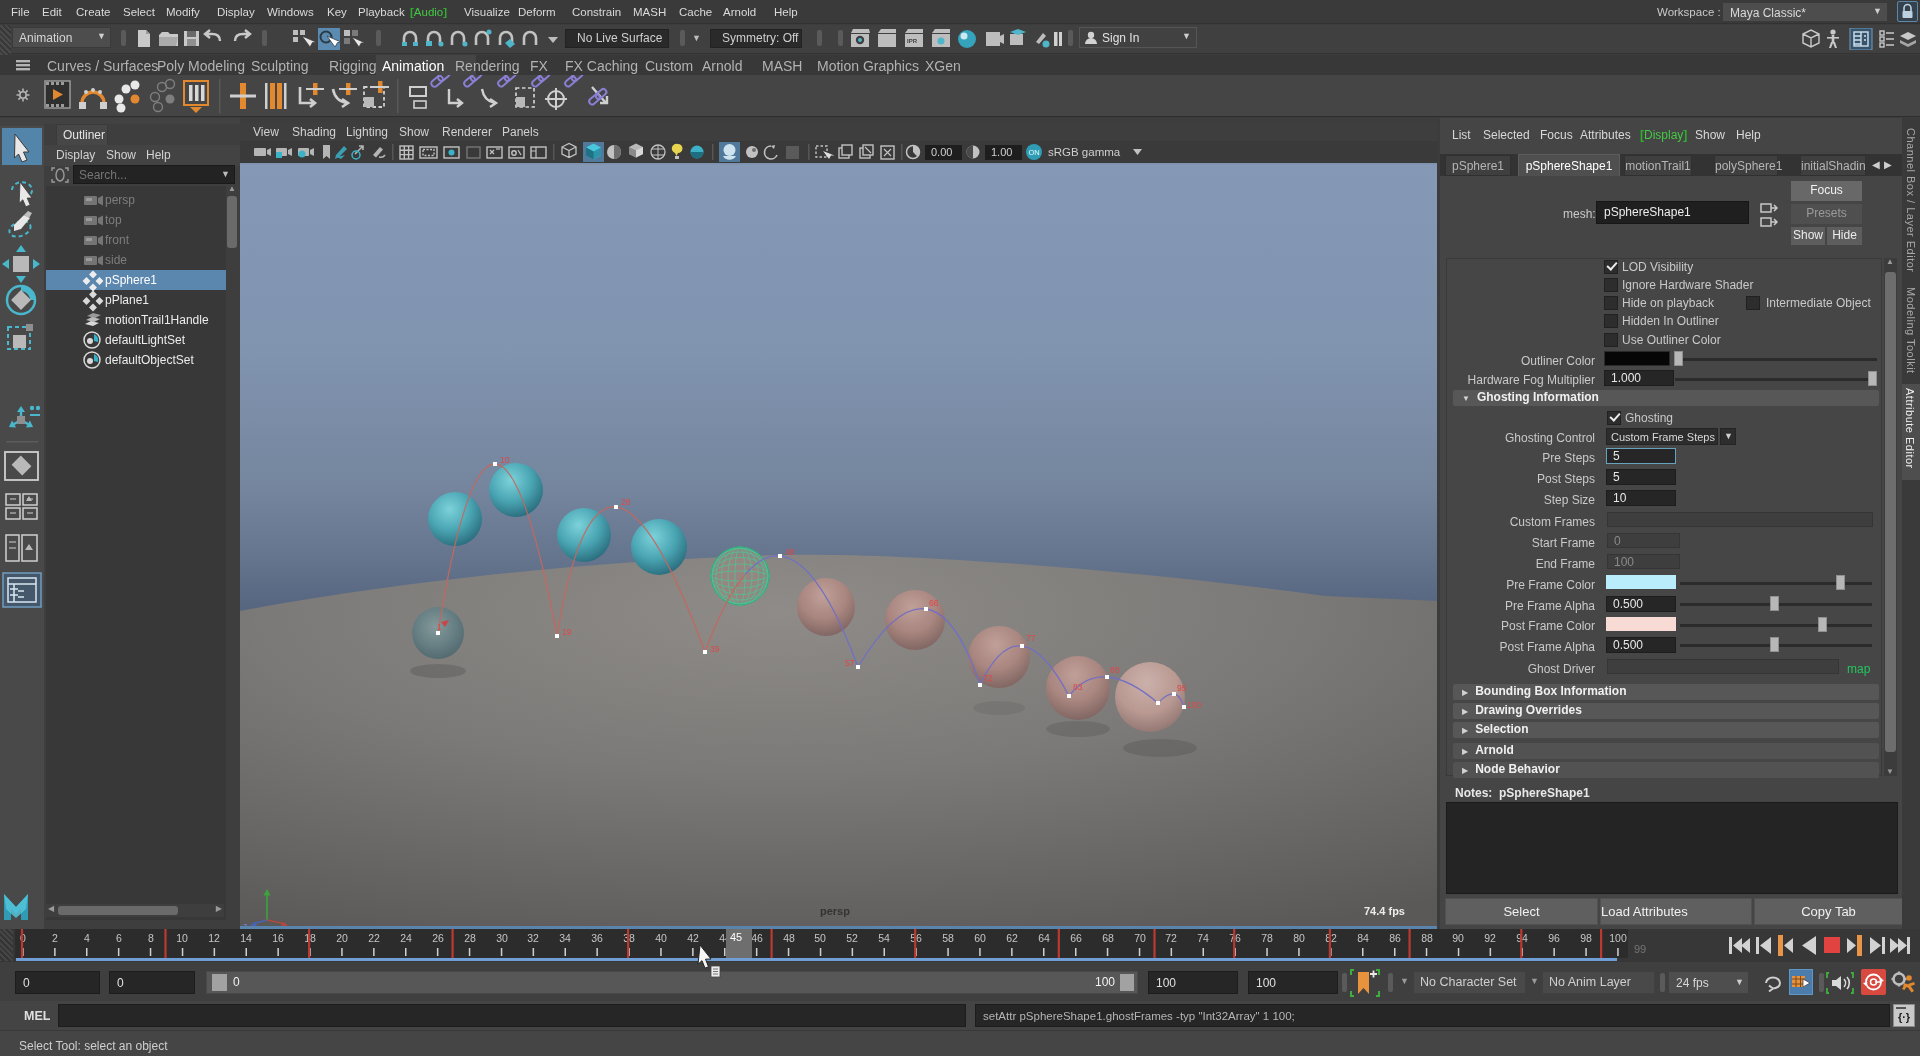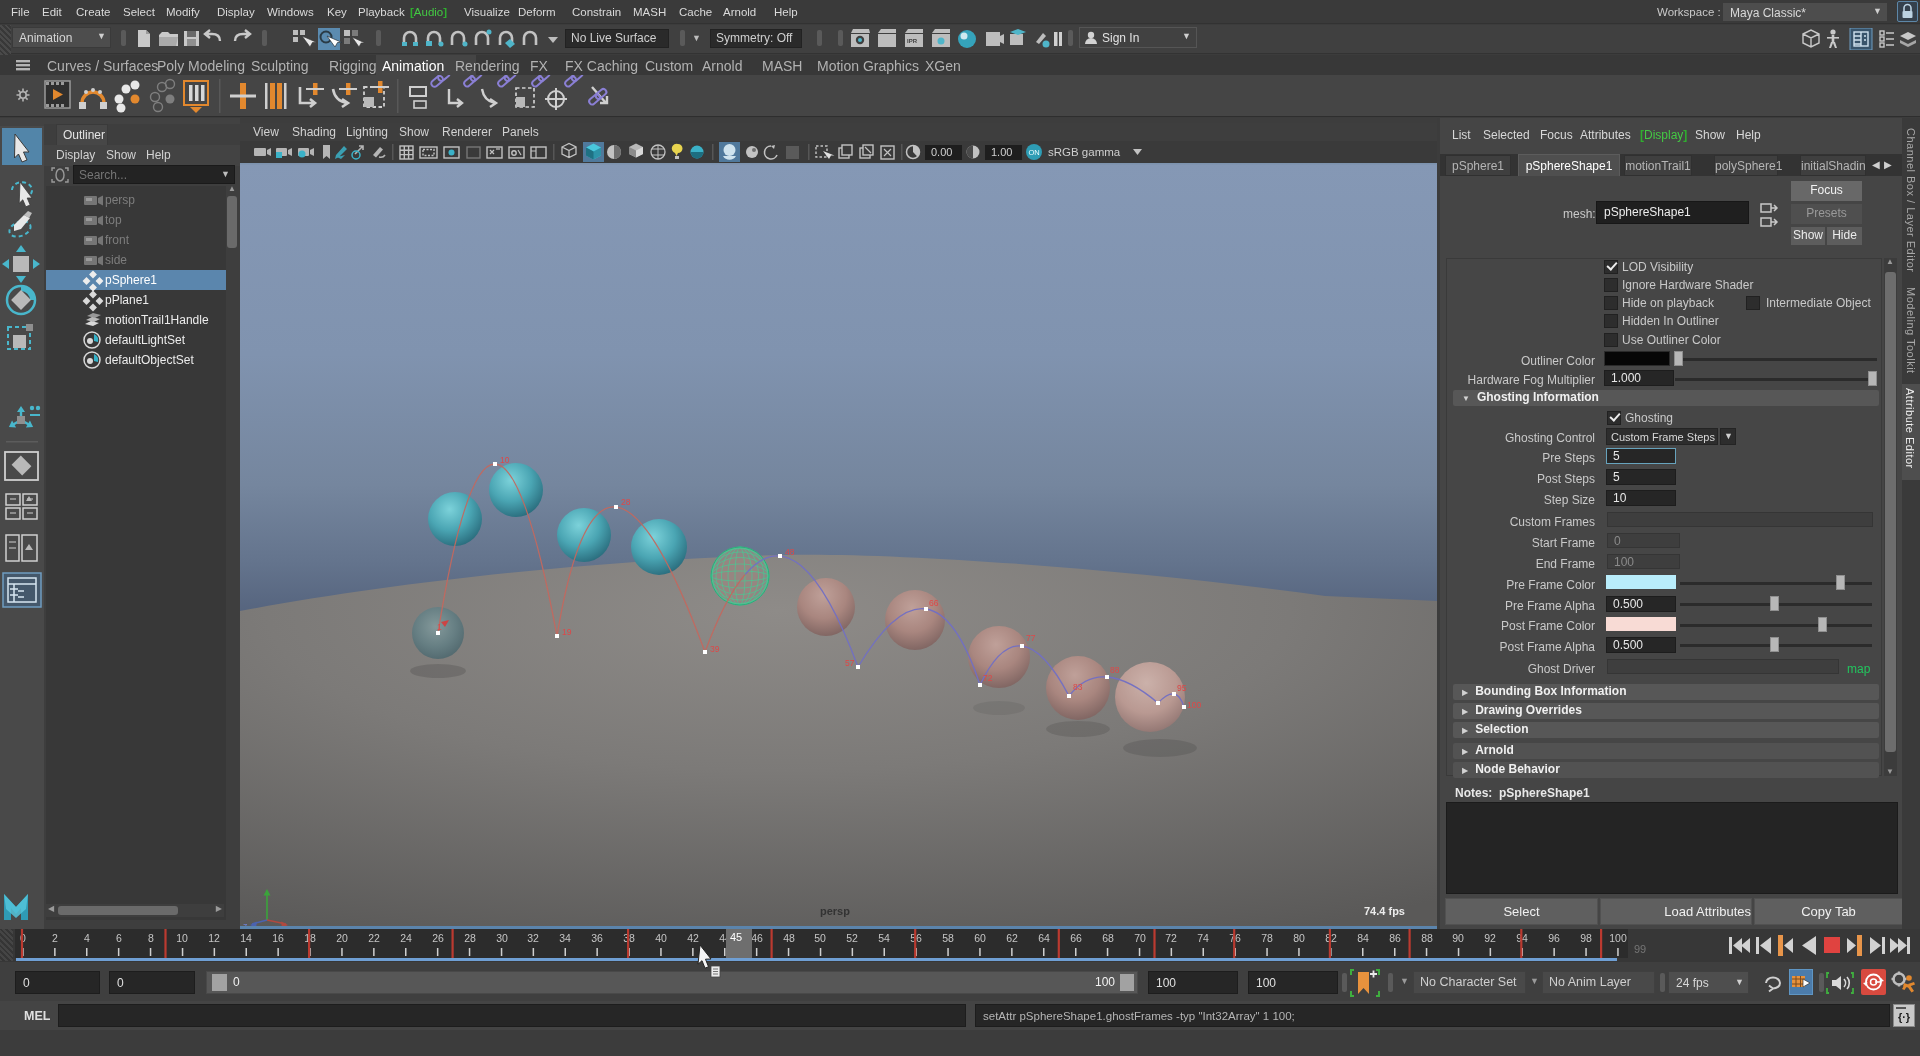--- a/index.html
+++ b/index.html
@@ -7,21 +7,21 @@
 .abs{position:absolute;}
 #stage{position:relative;width:1920px;height:1056px;background:#3c3c3c;color:#d6d6d6;font-size:12px;}
 
 #menubar{left:0;top:0;width:1920px;height:24px;background:#3a3a3a;border-bottom:1px solid #323232;}
 #menubar .mi{position:absolute;top:6px;font-size:11.5px;color:#dadada;white-space:nowrap;}
 #menubar .audio{color:#44c944;}
 #menubar .brk{color:#2fae2f;font-weight:bold;}
 
 #toolbar{left:0;top:25px;width:1920px;height:29px;background:#404040;border-bottom:1px solid #333;}
 .grip{position:absolute;width:5px;border-radius:2px;background:#5a5a5a;}
-.field{position:absolute;background:#2a2a2a;border:1px solid #222;color:#cfcfcf;font-size:12px;line-height:16px;padding-left:5px;}
+.field{position:absolute;background:#2a2a2a;border:1px solid #222;color:#cfcfcf;font-size:12px;line-height:16px;padding-left:11px;}
 
 #shelftabs{left:0;top:55px;width:1920px;height:20px;background:#383838;}
 #shelftabs .st{position:absolute;top:3px;font-size:14px;color:#b2b2b2;white-space:nowrap;}
 #shelftabs .on{color:#ffffff;}
 #shelficons{left:0;top:75px;width:1920px;height:42px;background:#454545;border-bottom:1px solid #2e2e2e;}
 
 #main{left:0;top:118px;width:1920px;height:811px;background:#3c3c3c;}
 #toolbox{left:0;top:0;width:44px;height:811px;background:#494949;}
 #outliner{left:44px;top:0;width:196px;height:811px;background:#3e3e3e;}
 #viewport{left:240px;top:0;width:1174px;height:811px;background:#3d3d3d;}
@@ -838,21 +838,21 @@
       </div>
       <div class="abs" style="left:444px;top:140px;width:13px;height:518px;background:#3c3c3c;">
         <span class="abs" style="left:2px;top:-1px;font-size:8px;color:#9a9a9a;">▲</span>
         <div class="abs" style="left:1px;top:14px;width:11px;height:480px;background:#6d6d6d;border-radius:3px;"></div>
         <span class="abs" style="left:2px;bottom:0px;font-size:8px;color:#9a9a9a;">▼</span>
       </div>
       <div class="abs" style="left:150px;top:660px;width:160px;height:4px;color:#8a8a8a;font-size:8px;letter-spacing:1px;overflow:hidden;">.....................................................</div>
       <span class="abs" style="left:15px;top:668px;color:#e8e8e8;font-weight:bold;">Notes:&nbsp;&nbsp;pSphereShape1</span>
       <div class="abs" style="left:6px;top:684px;width:452px;height:92px;background:#242424;border:1px solid #1b1b1b;"></div>
       <div class="abs" style="left:5px;top:780px;width:153px;height:27px;background:#5f5f5f;border:1px solid #515151;color:#f0f0f0;font-size:13px;text-align:center;padding-top:5px;">Select</div>
-      <div class="abs" style="left:160px;top:780px;width:152px;height:27px;background:#5f5f5f;border:1px solid #515151;color:#f0f0f0;font-size:13px;text-align:right;padding-top:5px;">Load Attributes</div>
+      <div class="abs" style="left:160px;top:780px;width:152px;height:27px;background:#5f5f5f;border:1px solid #515151;color:#f0f0f0;font-size:13px;text-align:left;padding-top:5px;">Load Attributes</div>
       <div class="abs" style="left:314px;top:780px;width:149px;height:27px;background:#5f5f5f;border:1px solid #515151;color:#f0f0f0;font-size:13px;text-align:center;padding-top:5px;">Copy Tab</div>
     </div>
     <div class="abs" id="sidetabs">
       <div class="abs vtxt" style="left:3px;top:10px;">Channel Box / Layer Editor</div>
       <div class="abs vtxt" style="left:3px;top:169px;">Modeling Toolkit</div>
       <div class="abs" style="left:0;top:266px;width:18px;height:96px;background:#4e4e4e;">
           <div class="vtxt" style="color:#f0f0f0;margin-left:2px;margin-top:4px;white-space:nowrap;">Attribute Editor</div>
         </div>
     </div>
   </div>
@@ -1078,13 +1078,16 @@
           <path d="M17 13 l6 -2 1 2.5 -5.5 2z"></path>
         </g>
     </svg>
   </div>
   <div class="abs" id="melrow">
     <span class="abs" style="left:24px;top:8px;color:#e0e0e0;font-size:12.5px;font-weight:bold;">MEL</span>
     <div class="abs" style="left:58px;top:3px;width:908px;height:23px;background:#262626;border:1px solid #1d1d1d;"></div>
     <div class="abs" style="left:975px;top:3px;width:915px;height:23px;background:#262626;border:1px solid #1d1d1d;color:#b5b5b5;font-size:11.5px;padding:5px 0 0 7px;white-space:nowrap;overflow:hidden;">setAttr pSphereShape1.ghostFrames -typ "Int32Array" 1 100;</div>
     <div class="abs" style="left:1893px;top:3px;width:22px;height:23px;background:#c9c9c9;border:1px solid #8a8a8a;color:#1d1d1d;font-size:11px;font-weight:bold;text-align:center;padding-top:6px;">{·}<div style="position:absolute;left:2px;top:2px;width:10px;height:2px;background:#555;"></div></div>
   </div>
+  <div class="abs" id="statusrow">
+    <span class="abs" style="left:19px;top:8px;color:#cfcfcf;">Select Tool: select an object</span>
+  </div>
 </div>
 
 </body></html>

